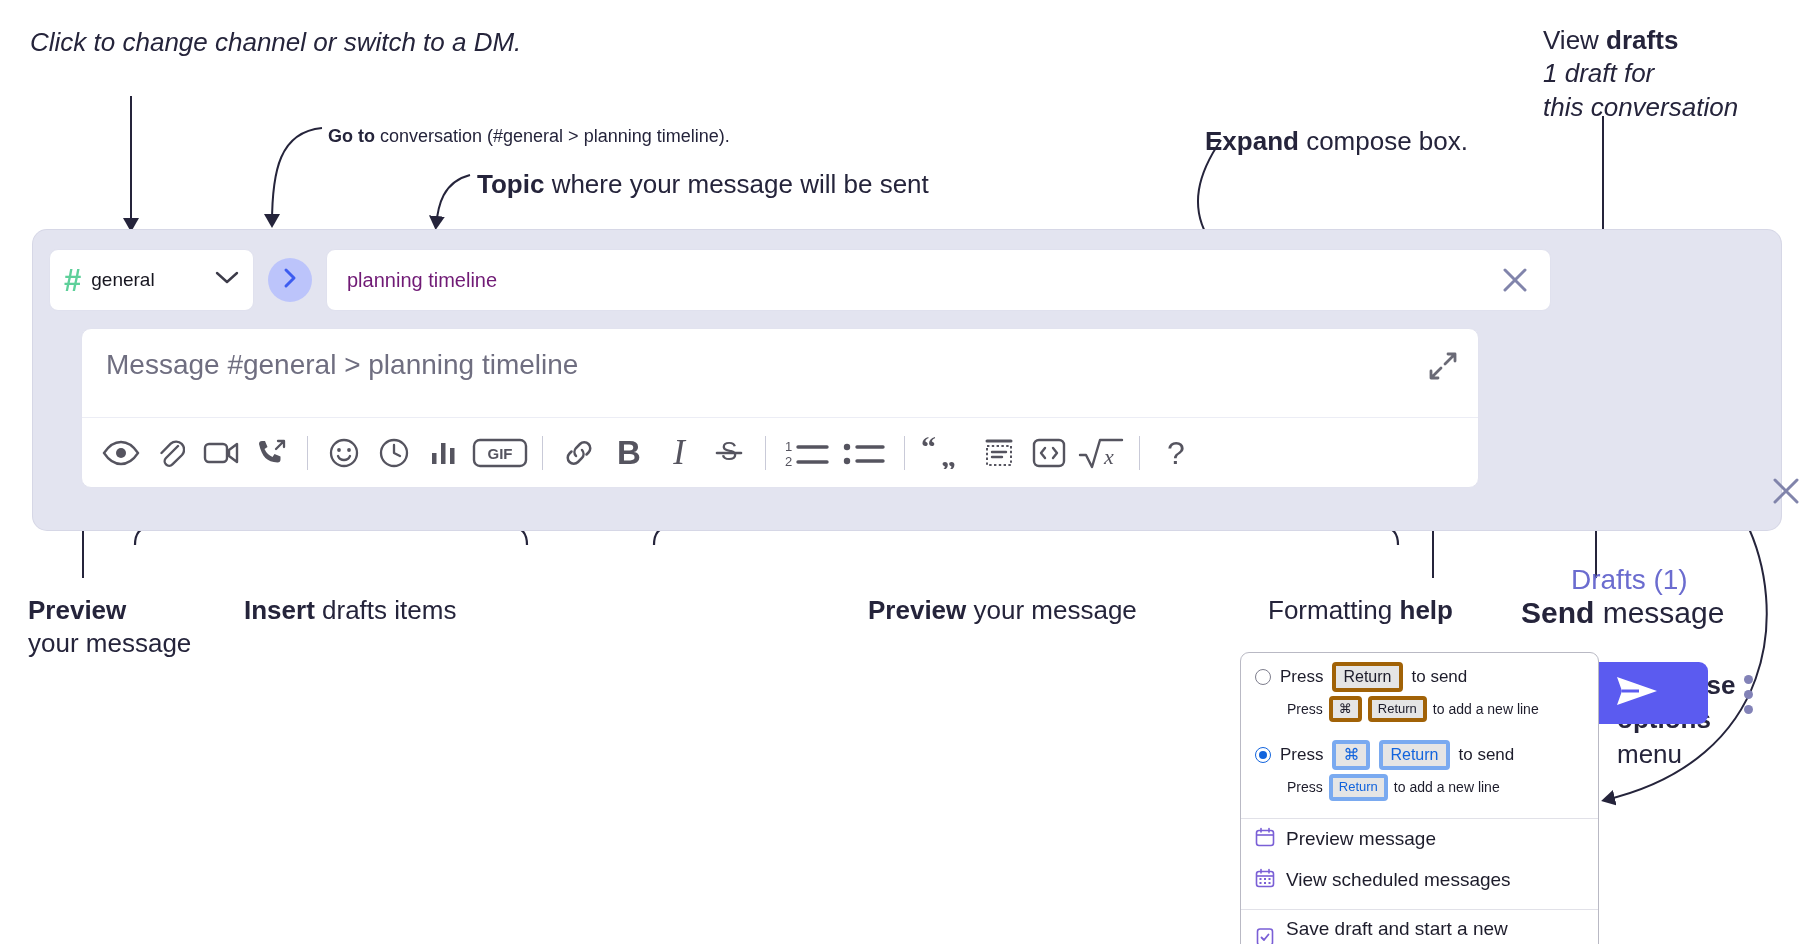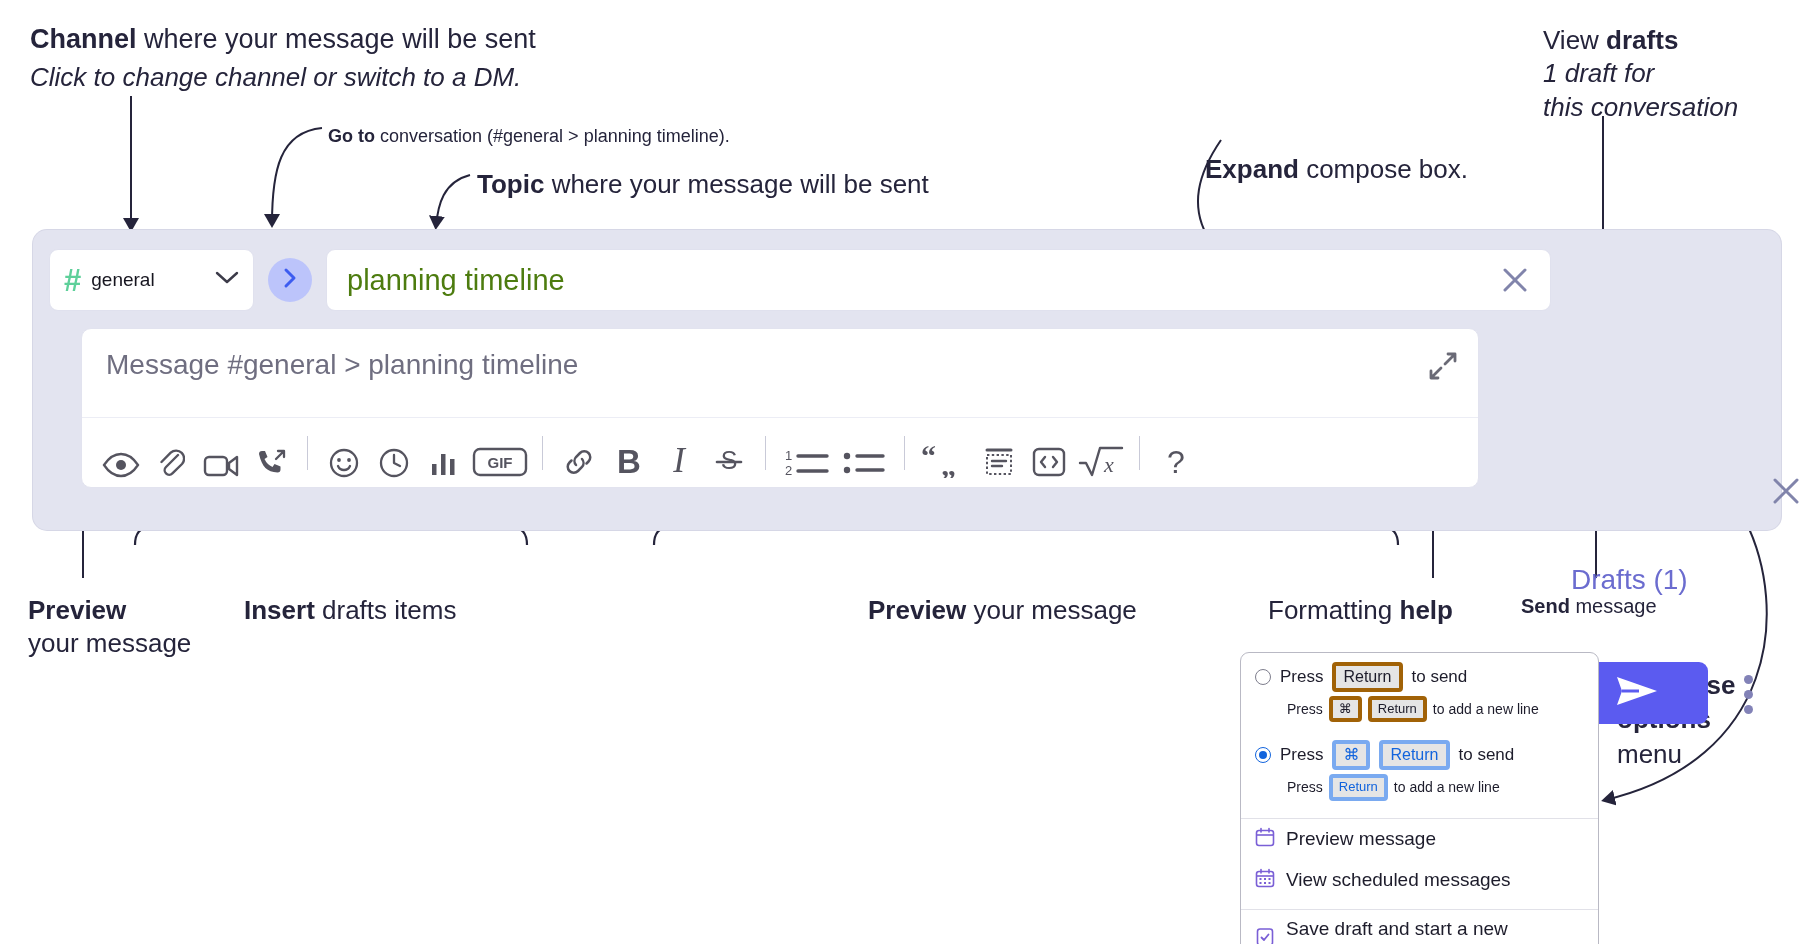--- a/index.html
+++ b/index.html
@@ -9,28 +9,28 @@
     color:#1d1c2b;overflow:hidden;
   }
   .ann{position:absolute;color:#25243b;line-height:1.28;white-space:nowrap;}
   .ann b{font-weight:bold;}
 
   
   #ann-channel{left:30px;top:22px;font-size:27px;}
   #ann-channel .l2{font-style:italic;font-size:26px;margin-top:4px;}
   #ann-goto{left:328px;top:125px;font-size:18px;}
   #ann-topic{left:477px;top:168px;font-size:26px;}
-  #ann-expand{left:1205px;top:125px;font-size:26px;margin-top:28px;}
+  #ann-expand{left:1205px;top:125px;font-size:26px;}
   #ann-drafts{left:1543px;top:24px;font-size:26px;white-space:normal;width:260px;}
   #ann-drafts .l2,#ann-drafts .l3{font-style:italic;}
   #ann-preview{left:28px;top:594px;font-size:26px;}
   #ann-insert{left:244px;top:594px;font-size:26px;}
   #ann-format{left:868px;top:594px;font-size:26px;}
   #ann-help{left:1268px;top:594px;font-size:26px;}
-  #ann-send{left:1521px;top:594px;font-size:20px;}
+  #ann-send{left:1521px;top:594px;font-size:30px;}
   #ann-compose{left:1617px;top:668px;font-size:26px;line-height:1.32;}
 
   
   #leaders{position:absolute;left:0;top:0;width:1814px;height:944px;pointer-events:none;}
 
   
   #compose{
     position:absolute;left:33px;top:230px;width:1748px;height:300px;
     background:#e3e4f0;border-radius:14px;box-sizing:border-box;
     box-shadow:0 0 0 1px #d6d7e6;
@@ -44,36 +44,36 @@
   #channel-select .cname{font-size:19px;color:#16151f;}
   #channel-select .chev{margin-left:auto;}
   #goto-btn{
     width:44px;height:44px;border-radius:50%;background:#bcc4fb;margin:0 14px;
     display:flex;align-items:center;justify-content:center;flex:0 0 auto;
   }
   #topic-field{
     width:1225px;height:62px;background:#fff;border:1px solid #e0e1ee;border-radius:9px;
     display:flex;align-items:center;padding:0 18px 0 20px;box-sizing:border-box;
   }
-  #topic-field .tval{font-size:29px;color:#4d7c0f;}
+  #topic-field .tval{font-size:20px;color:#701a75;}
   #topic-clear{margin-left:auto;display:flex;align-items:center;}
 
   #msgbox{
     position:absolute;left:48px;top:98px;width:1398px;height:160px;
     background:#fff;border:1px solid #e2e3ef;border-radius:10px;box-sizing:border-box;
   }
   #placeholder{position:absolute;left:24px;top:20px;font-size:28px;color:#6f6e80;}
   #expand-btn{position:absolute;right:20px;top:22px;}
 
   #toolbar{
     position:absolute;left:0;bottom:0;width:100%;height:70px;
     border-top:1px solid #ecedf5;display:flex;align-items:center;
     padding-left:14px;box-sizing:border-box;gap:0;
   }
-  .tb{width:50px;height:50px;display:flex;align-items:flex-end;justify-content:center;flex:0 0 auto;}
+  .tb{width:50px;height:50px;display:flex;align-items:center;justify-content:center;flex:0 0 auto;}
   .tb svg{display:block;}
   .tsep{width:1px;height:34px;background:#c9cad8;margin:0 11px;flex:0 0 auto;}
   .tb .gl{font-size:31px;color:#55545f;line-height:1;}
 
   #send-btn{
     position:absolute;left:1533px;top:432px;width:142px;height:62px;border-radius:9px;
     background:#5b5bf0;display:flex;align-items:center;justify-content:center;
   }
   #overflow-btn{position:absolute;left:1698px;top:440px;width:34px;height:48px;
     display:flex;flex-direction:column;align-items:center;justify-content:center;gap:6px;}
@@ -123,21 +123,20 @@
     <path d="M1745,520 C1790,610 1775,760 1605,800" marker-end="url(#ah)"></path>
   </g>
 
   <g fill="none" stroke="#25243b" stroke-width="2.2">
     <path d="M135,545 q0,-18 16,-18 h164 q16,0 16,-17 0,17 16,17 h164 q16,0 16,18"></path>
     <path d="M654,545 q0,-18 16,-18 h340 q16,0 16,-17 0,17 16,17 h340 q16,0 16,18"></path>
   </g>
 </svg>
 
 <div class="ann" id="ann-channel">
-  <div><b>Channel</b><span> where your message will be sent</span></div>
   <div class="l2">Click to change channel or switch to a DM.</div>
 </div>
 
 <div class="ann" id="ann-goto">
   <b>Go to</b><span> conversation (#general &gt; planning timeline).</span>
 </div>
 
 <div class="ann" id="ann-topic">
   <b>Topic</b><span> where your message will be sent</span>
 </div>

